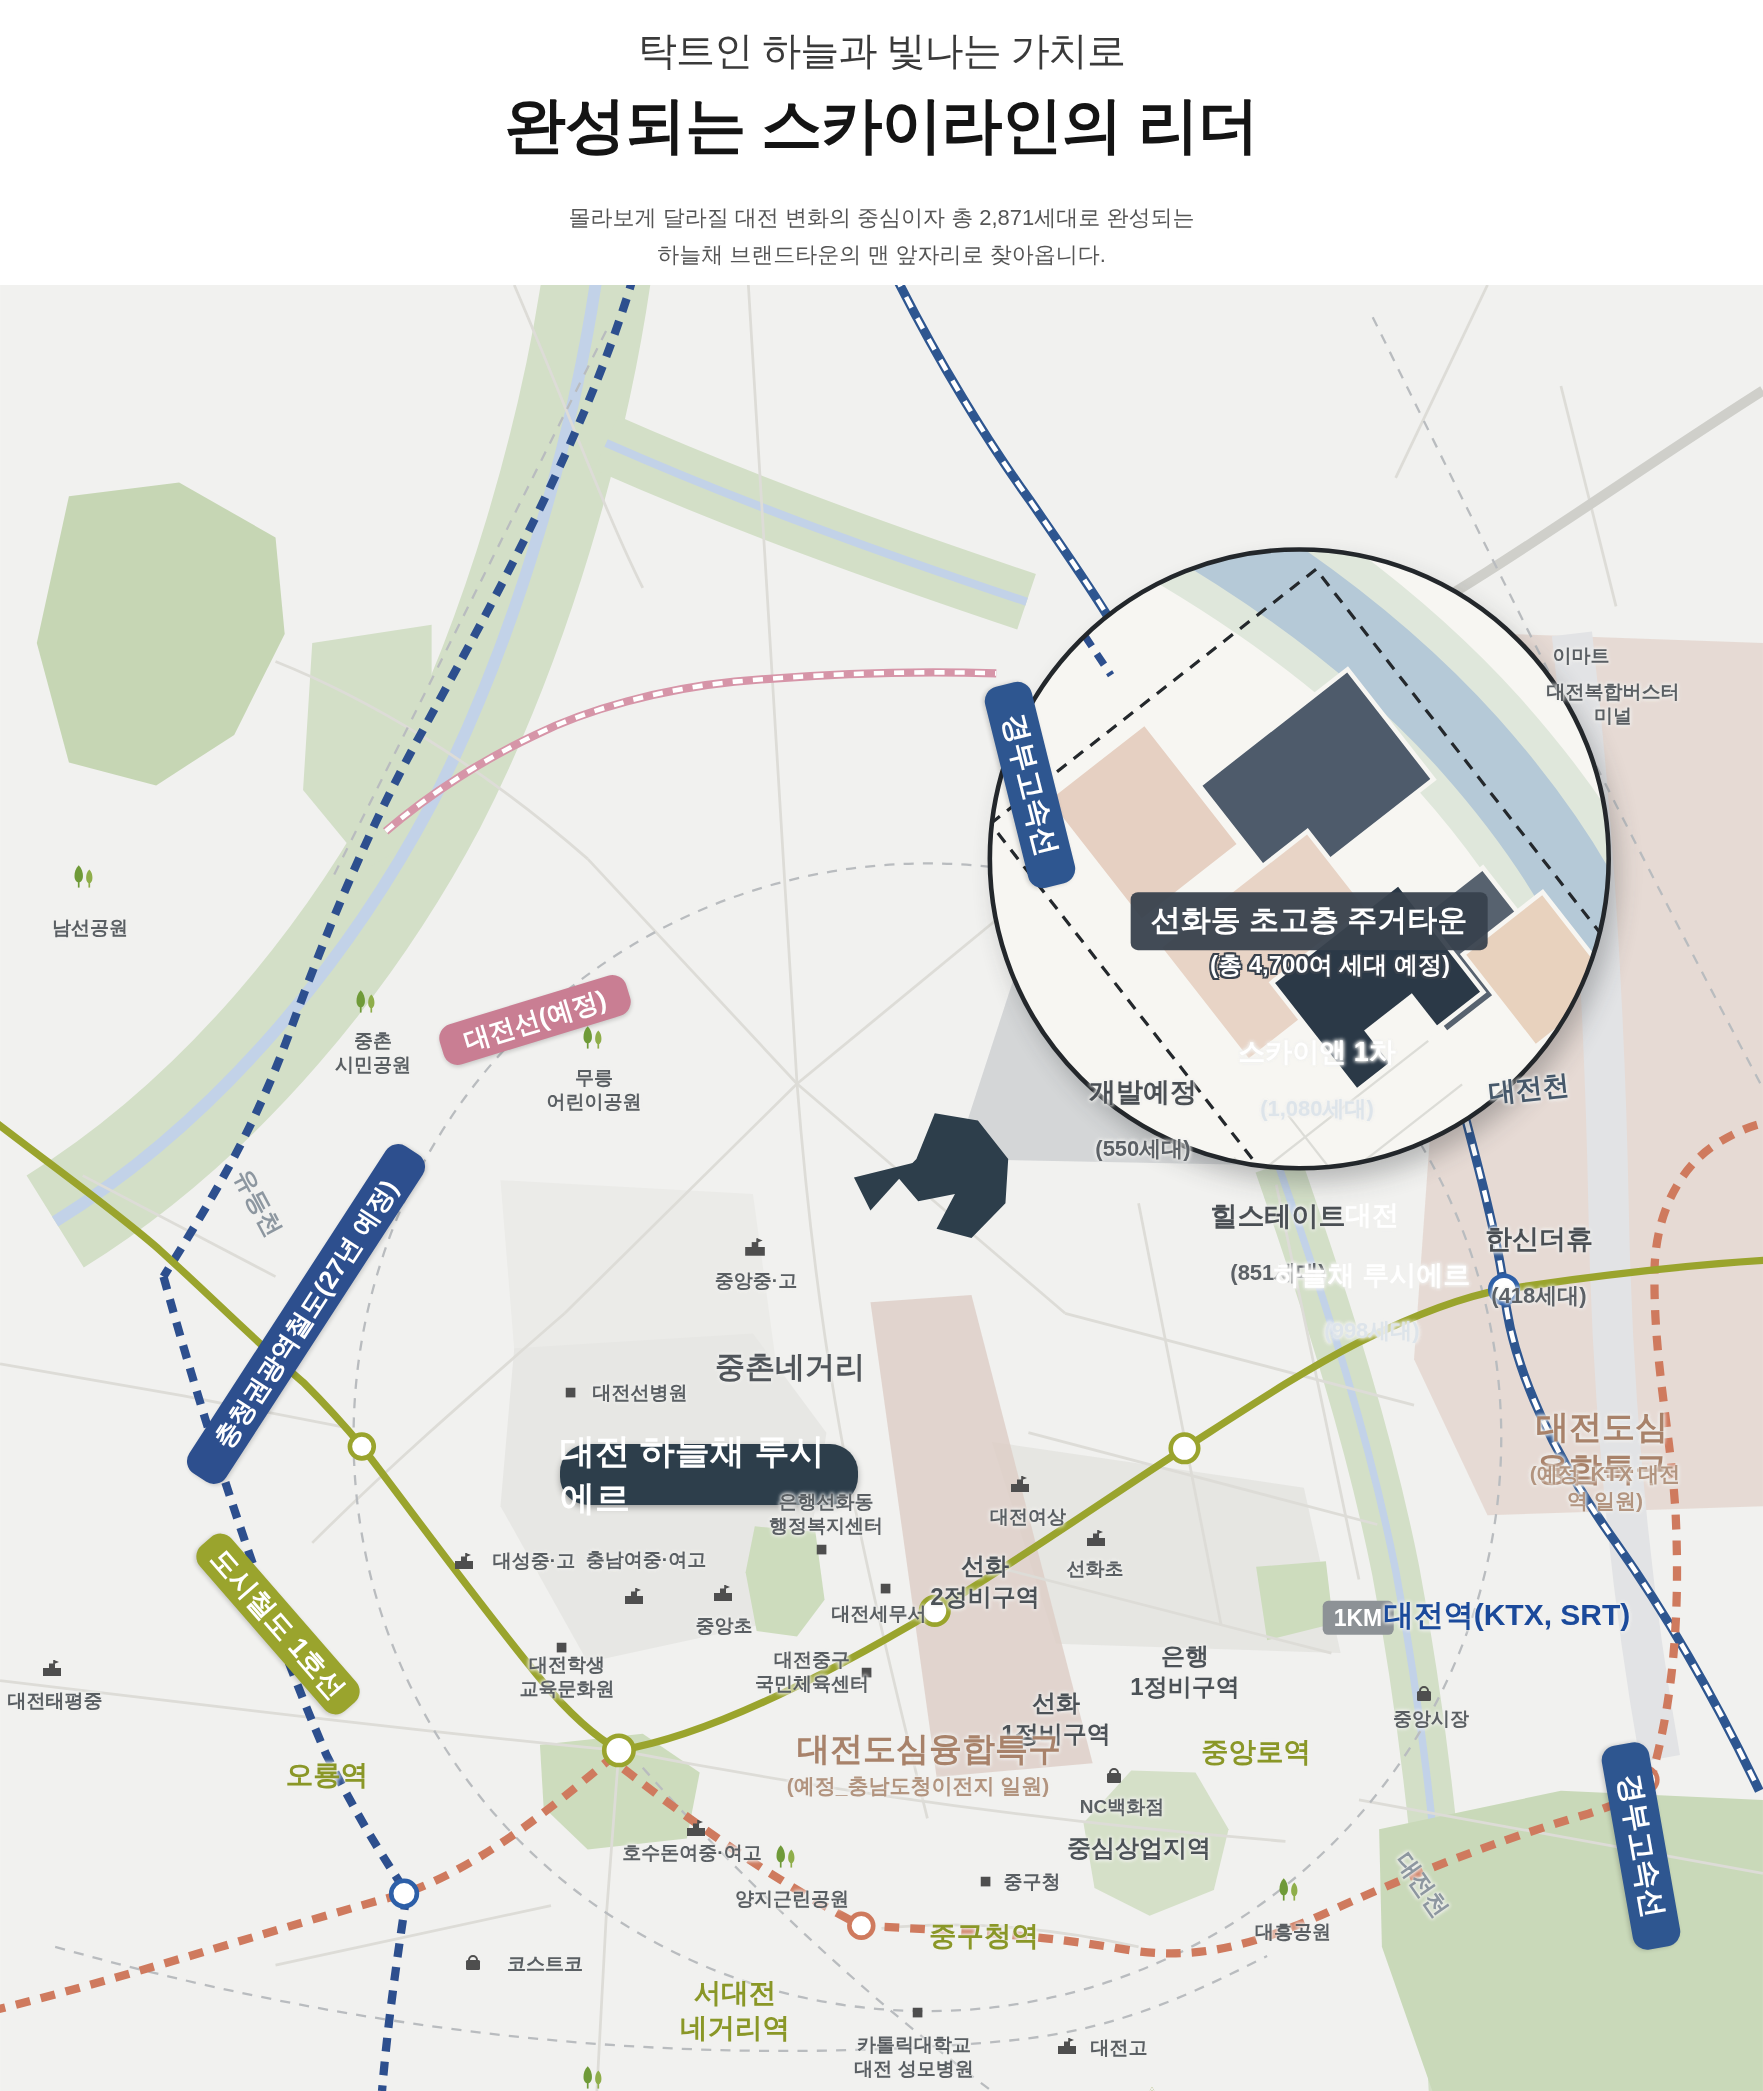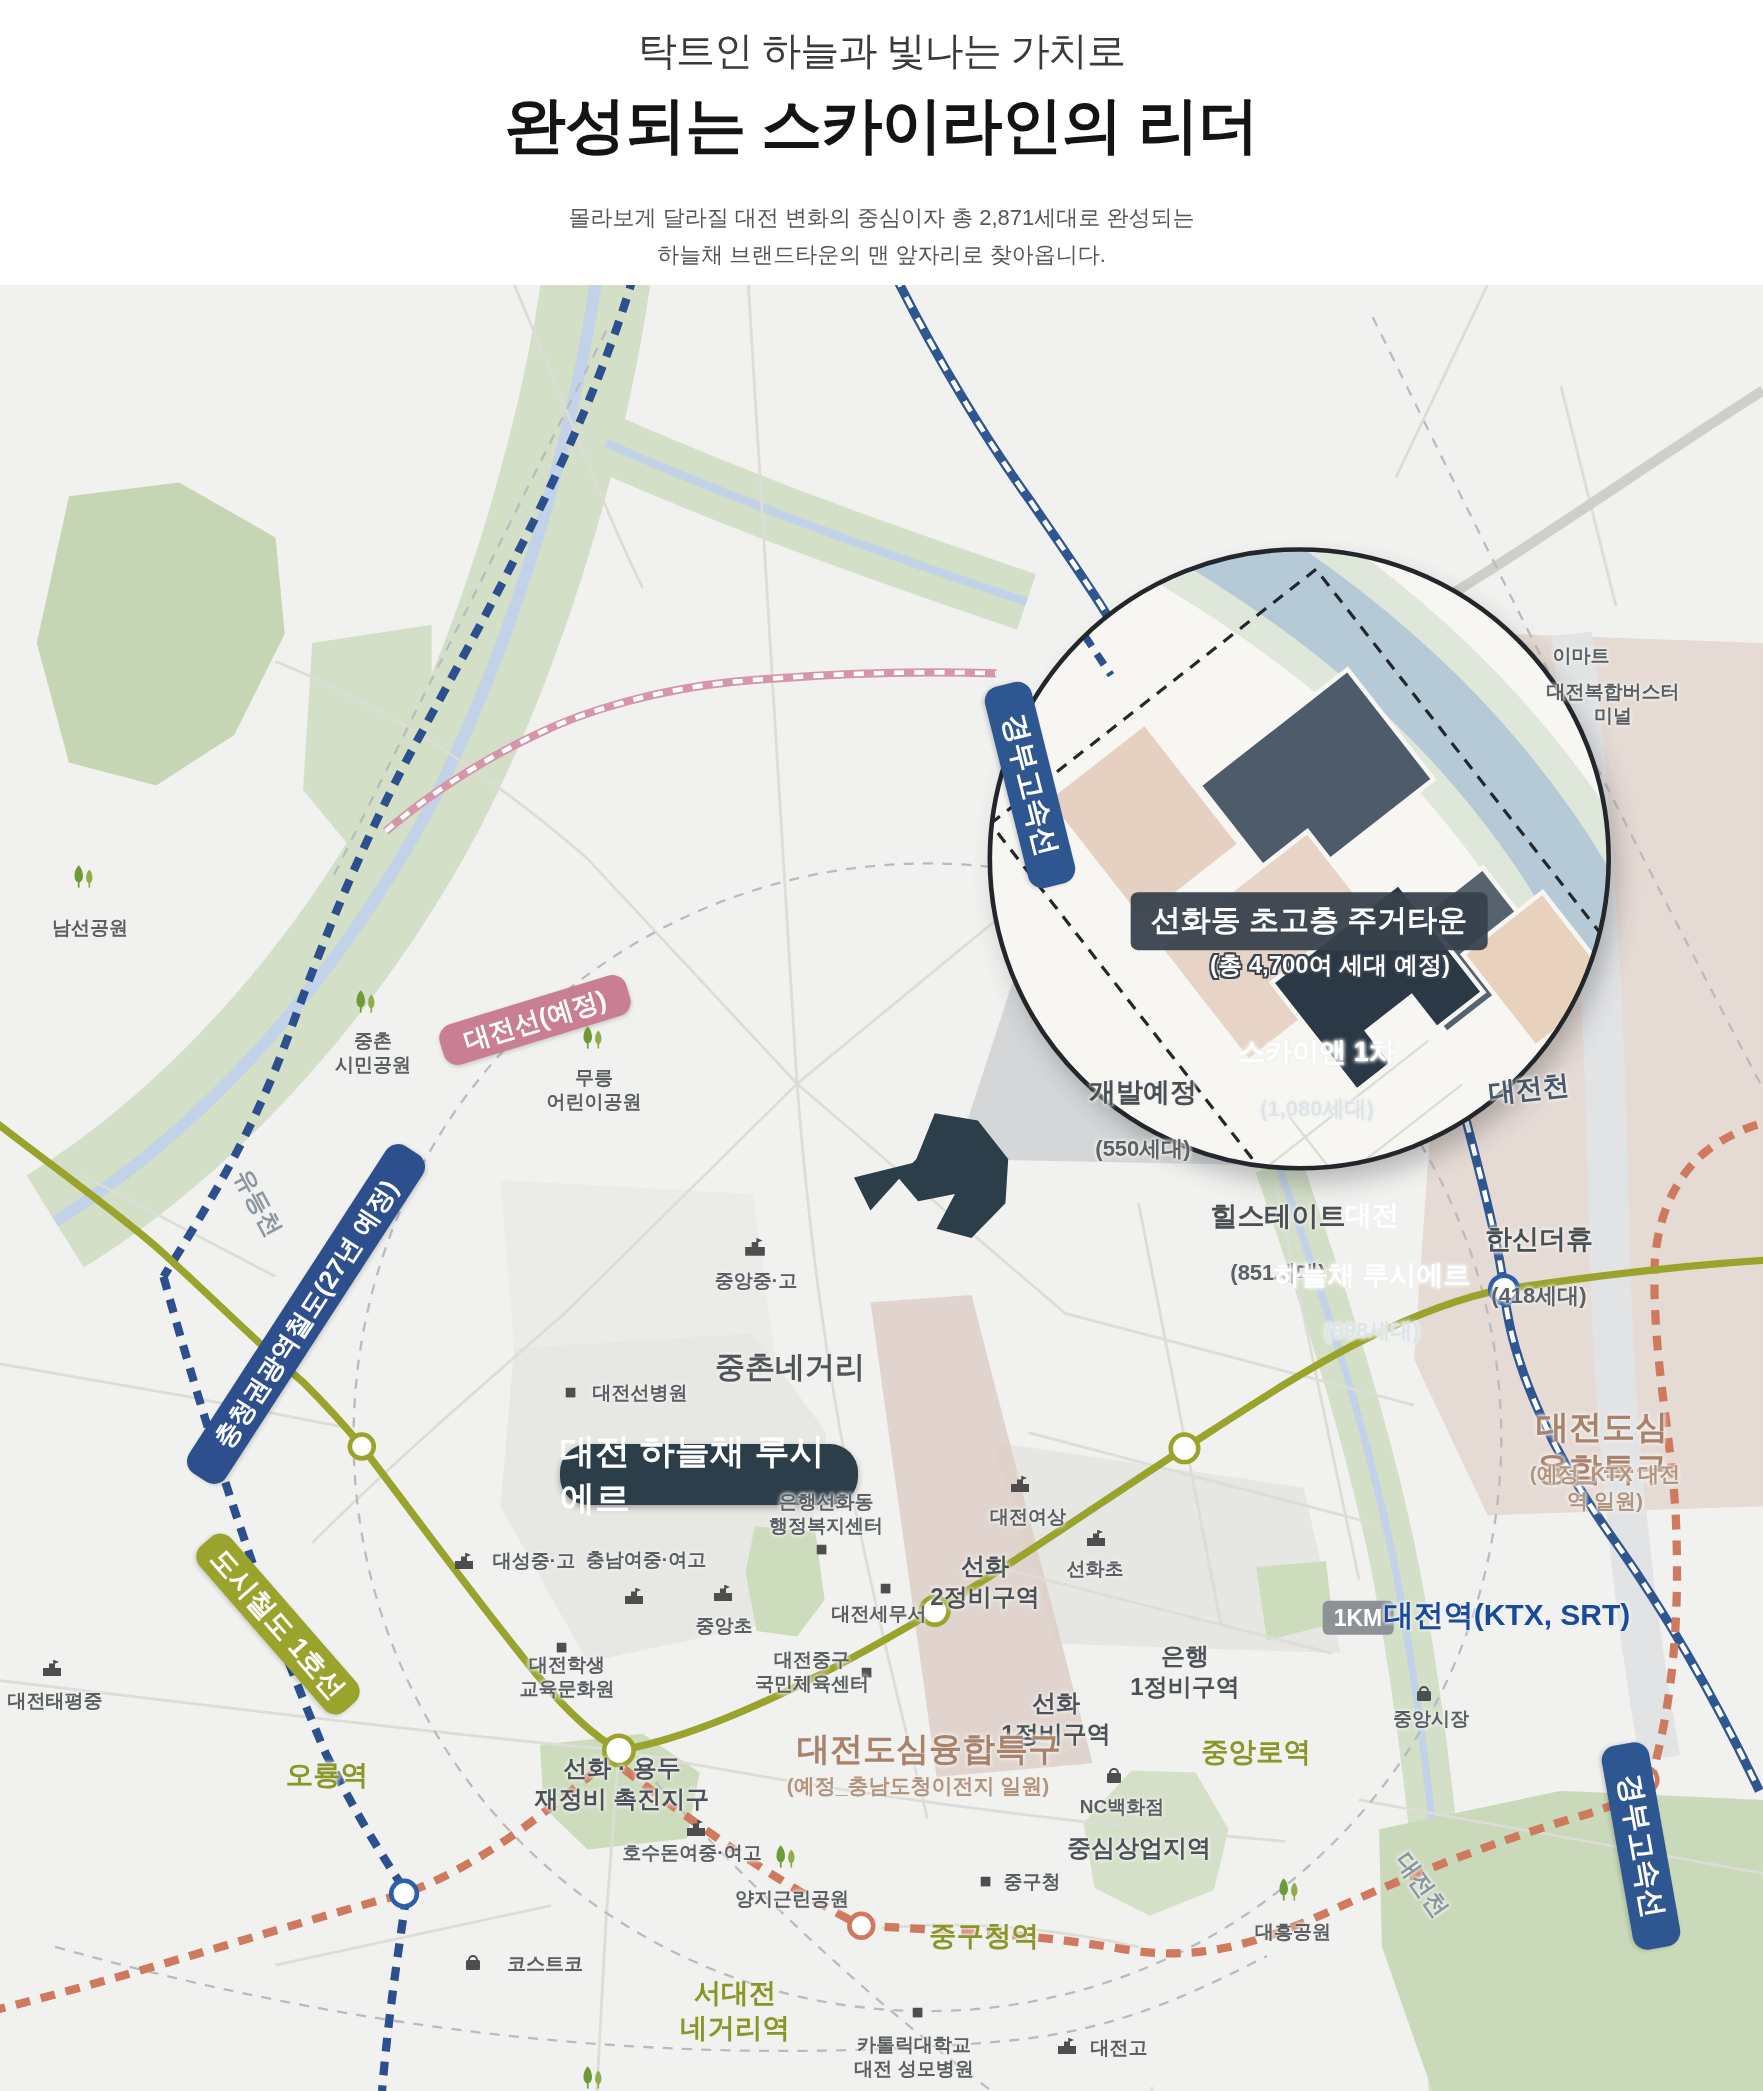--- a/index.html
+++ b/index.html
@@ -223,22 +223,20 @@
     <div class="lbl riv" style="left:258px;top:918px;transform:translate(-50%,-50%) rotate(62deg);">유등천</div>
     <div class="lbl riv" style="left:1422px;top:1600px;transform:translate(-50%,-50%) rotate(55deg);">대전천</div>
     <div class="lbl cross" style="left:790px;top:1082px;">중촌네거리</div>
 
     <div class="lbl zone" style="left:985px;top:1297px;">선화
 2정비구역</div>
     <div class="lbl zone" style="left:1056px;top:1434px;">선화
 1정비구역</div>
     <div class="lbl zone" style="left:1185px;top:1387px;">은행
 1정비구역</div>
-    <div class="lbl zone" style="left:622px;top:1499px;">선화 · 용두
-재정비 촉진지구</div>
     <div class="lbl zone" style="left:1139px;top:1563px;">중심상업지역</div>
     <div class="lbl brownT" style="left:929px;top:1464px;">대전도심융합특구</div>
     <div class="lbl brownS" style="left:918px;top:1501px;">(예정_충남도청이전지 일원)</div>
     <div class="lbl brownT" style="left:1602px;top:1163px;">대전도심융합특구</div>
     <div class="lbl brownS" style="left:1605px;top:1203px;">(예정_KTX 대전역 일원)</div>
 
     <span class="ico" style="left:755px;top:962px;"><svg width="24" height="20" viewBox="0 0 22 18">
           <path d="M13 8 V1 l5 2 -5 2 Z" fill="#4e4e4e"></path>
           <rect x="12.2" y="1" width="1.4" height="8" fill="#4e4e4e"></rect>
           <rect x="8" y="4.5" width="6" height="5" fill="#4e4e4e"></rect>

